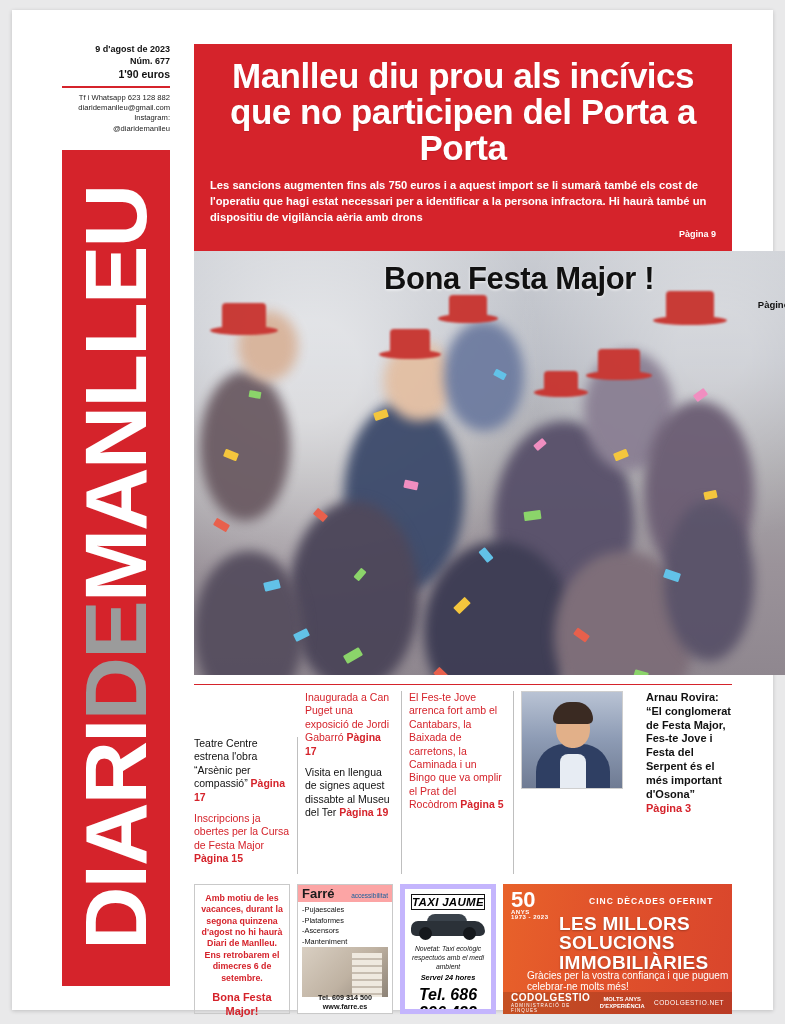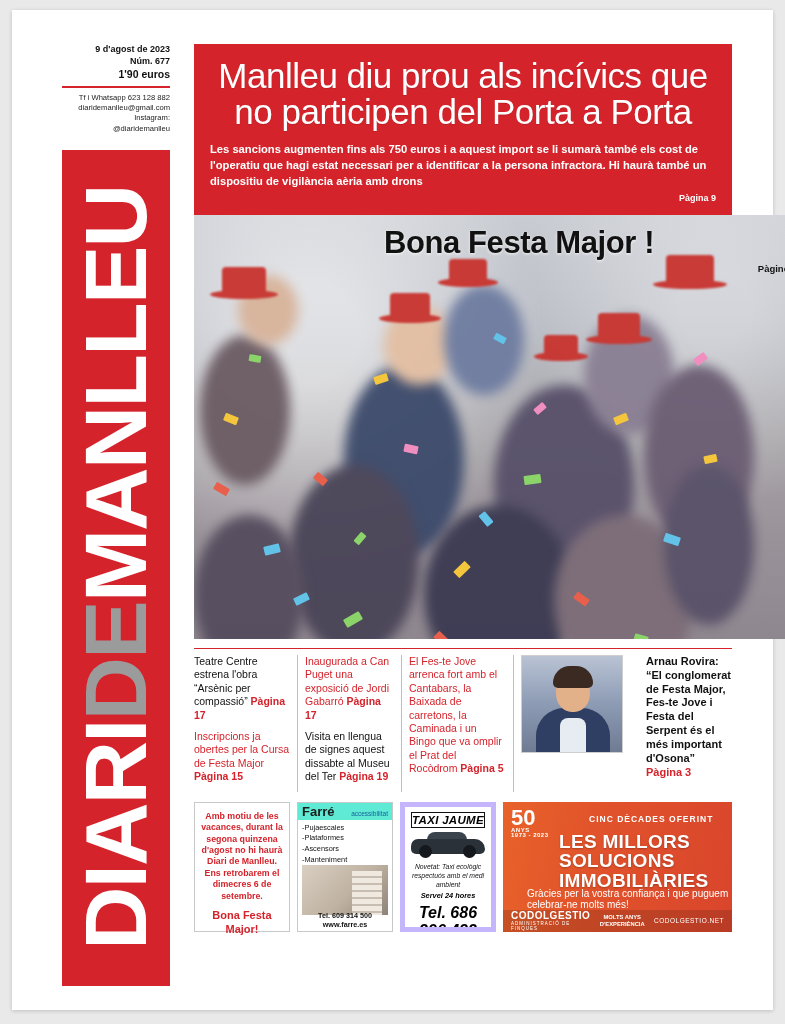--- a/index.html
+++ b/index.html
@@ -84,21 +84,21 @@
   .lead-box {
     background: #d5232b;
     color: #fff;
     padding: 14px 16px 12px 16px;
     box-sizing: border-box;
     width: 538px;
   }
   .lead-title {
     font-size: 35px;
     line-height: 1.03;
-    font-weight: normal;
+    font-weight: bold;
     text-align: center;
     letter-spacing: -0.5px;
     margin: 0 0 12px 0;
     text-shadow: 0 1px 1px rgba(0,0,0,.12);
   }
   .lead-sub {
     font-size: 11.2px;
     line-height: 1.42;
     font-weight: bold;
     margin: 0;
@@ -180,21 +180,21 @@
     box-sizing: border-box;
   }
   .brief-col {
     font-size: 10.5px;
     line-height: 1.28;
     color: #111;
     padding: 0 7px;
     box-sizing: border-box;
     border-right: 1px solid #bfbfbf;
   }
-  .brief-col:first-child { padding-left: 0; }
+  .brief-col:first-child { padding-left: 0; margin-top: 46px; }
   .brief-col.c1 { width: 104px; }
   .brief-col.c2 { width: 104px; }
   .brief-col.c3 { width: 112px; }
   .brief-col.last { border-right: none; width: 218px; padding-right: 0; display: flex; gap: 23px; }
   .brief-item { margin-bottom: 8px; }
   .brief-item.red { color: #d5232b; }
   .brief-item .pg { color: #d5232b; font-weight: bold; }
   .brief-item.red .pg { color: #d5232b; }
   .brief-photo {
     width: 100px;
@@ -265,21 +265,21 @@
   .ad-notice .big { font-size: 11px; display: block; margin-top: 6px; }
   .ad-farre {
     width: 96px;
     height: 130px;
     border: 1px solid #c9c9c9;
     position: relative;
     background: #fff;
     overflow: hidden;
   }
   .farre-top {
-    background: #5eead4;
+    background: #fca5a5;
     color: #1b1b1b;
     font-size: 13px;
     font-weight: bold;
     padding: 1px 4px;
     display: flex;
     align-items: baseline;
     justify-content: space-between;
   }
   .farre-top .acc { font-size: 6.5px; font-weight: normal; color: #155e9c; }
   .farre-list {

